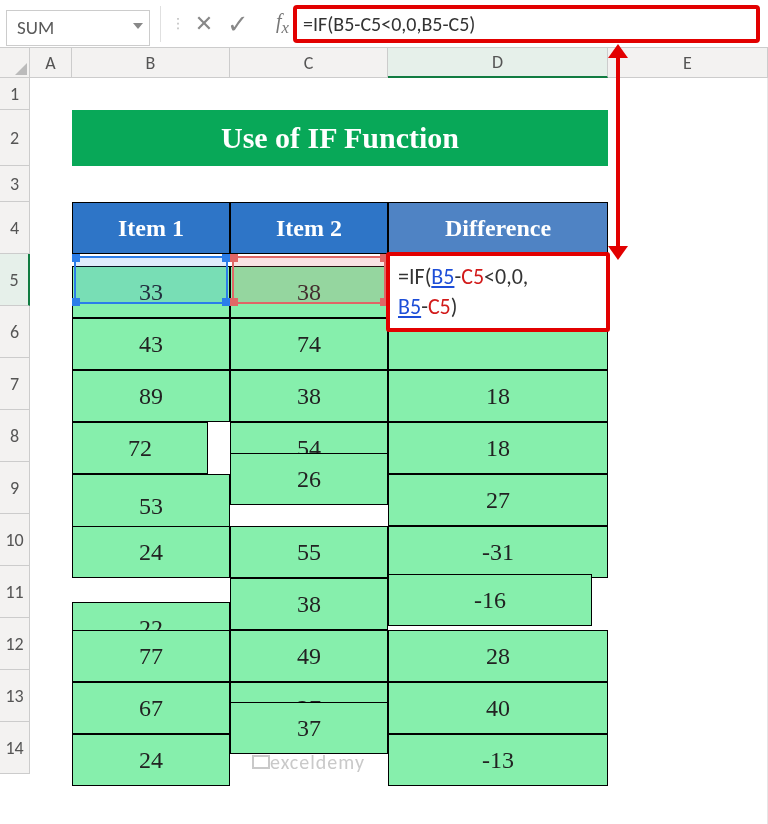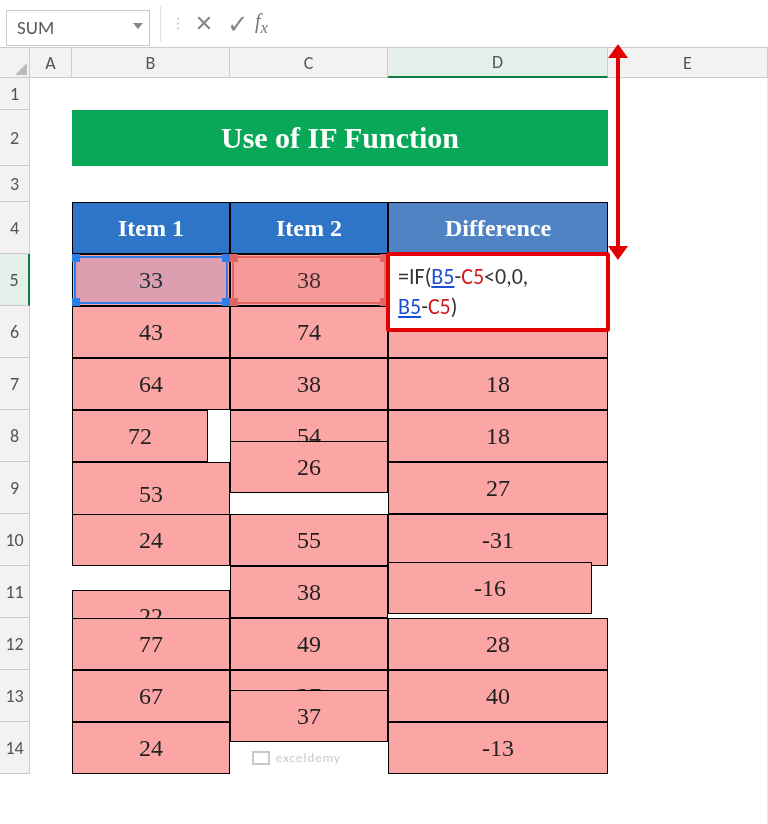--- a/index.html
+++ b/index.html
@@ -48,21 +48,21 @@
   }
   .fb-dots { color: #bbb; letter-spacing: 2px; font-size: 14px; }
   .fb-icon { width: 34px; text-align: center; font-size: 22px; color: #888; }
   .fb-icon.enter { color: #888; font-size: 26px; }
   .fx {
     font-style: italic;
     font-family: Georgia, serif;
     font-size: 20px;
     color: #777;
     width: 34px;
-    text-align: left;
+    text-align: right;
   }
   .formula-input {
     flex: 1;
     height: 38px;
     border: 4px solid #e20000;
     border-radius: 4px;
     margin: 0 8px 0 4px;
     display: flex;
     align-items: center;
     padding: 0 6px;
@@ -164,27 +164,28 @@
     display: flex;
     align-items: center;
     justify-content: center;
     border: 1px solid #000;
     background: #2e75c7;
   }
   .thead.diff { background: #4f83c4; }
   .td {
     position: absolute;
     border: 1px solid #000;
-    background: #fca5a5;
+    background: #86efac;
     font-family: Georgia, serif;
     font-size: 24px;
     display: flex;
     align-items: center;
     justify-content: center;
     color: #222;
+    margin-top: 12px;
   }
 
   
   .edit-cell {
     position: absolute;
     border: 4px solid #e20000;
     border-radius: 3px;
     background: #fff;
     font-size: 22px;
     padding: 6px 8px;
@@ -223,25 +224,24 @@
   }
   .arrow-head {
     position: absolute;
     width: 0; height: 0;
     z-index: 20;
   }
 
   .watermark {
     position: absolute;
     color: #c9c9c9;
-    font-size: 13px;
+    font-size: 20px;
     letter-spacing: 1px;
     display: flex;
     align-items: center;
-    gap: 6px;
     z-index: 3;
     pointer-events: none;
   }
   .watermark .wsq {
     width: 18px; height: 14px;
     border: 2px solid #c9c9c9;
     display: inline-block;
   }
 </style>
 </head>
@@ -250,20 +250,23 @@
 <div class="formula-row">
   <div class="name-box">
     <span>SUM</span>
     <span class="dd"></span>
   </div>
   <div class="fb-sep"></div>
   <div class="fb-dots">⋮</div>
   <div class="fb-icon">✕</div>
   <div class="fb-icon enter">✓</div>
   <div class="fx">f<sub>x</sub></div>
+  <div class="formula-input">
+    <span>=IF(B5-C5&lt;0,0,B5-C5)</span>
+  </div>
 </div>
 
 <div class="grid-shell">
   <div class="corner"></div>
 
   <div class="col-headers">
     <div class="col-h" style="width:42px">A</div>
     <div class="col-h" style="width:158px">B</div>
     <div class="col-h" style="width:158px">C</div>
     <div class="col-h active" style="width:220px">D</div>
@@ -319,21 +322,21 @@
         <span>43</span>
       </div>
     <div class="td" style="left:200px;top:228px;width:158px;height:52px">
         <span>74</span>
       </div>
     <div class="td" style="left:358px;top:228px;width:220px;height:52px">
         <span></span>
       </div>
 
     <div class="td" style="left:42px; top:280px;width:158px;height:52px">
-        <span>64</span>
+        <span>89</span>
       </div>
     <div class="td" style="left:200px;top:280px;width:158px;height:52px">
         <span>38</span>
       </div>
     <div class="td" style="left:358px;top:280px;width:220px;height:52px">
         <span>18</span>
       </div>
 
     <div class="td" style="left:42px; top:332px;width:136px;height:52px">
         <span>72</span>

